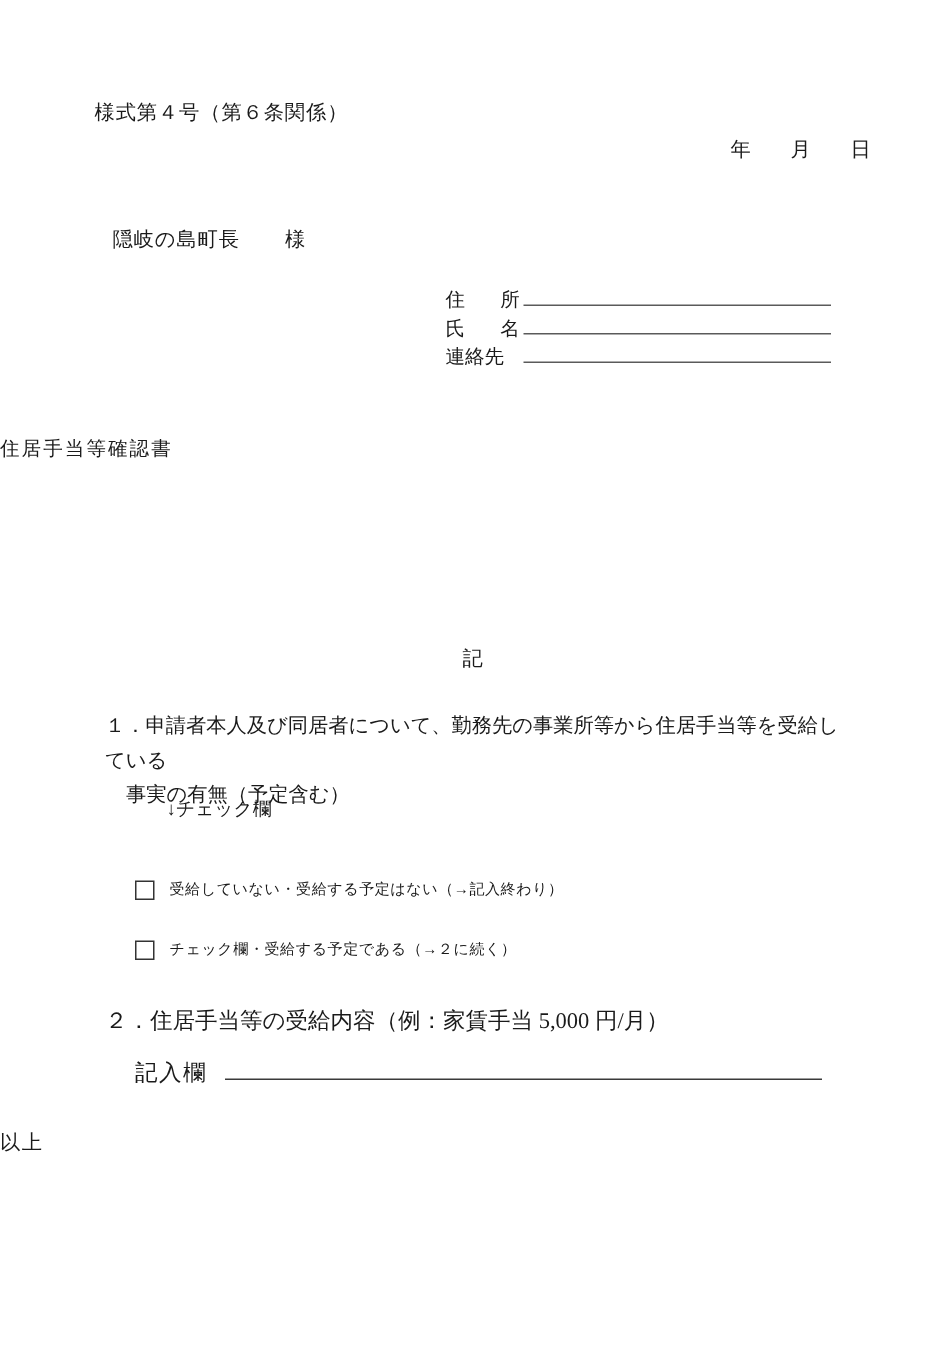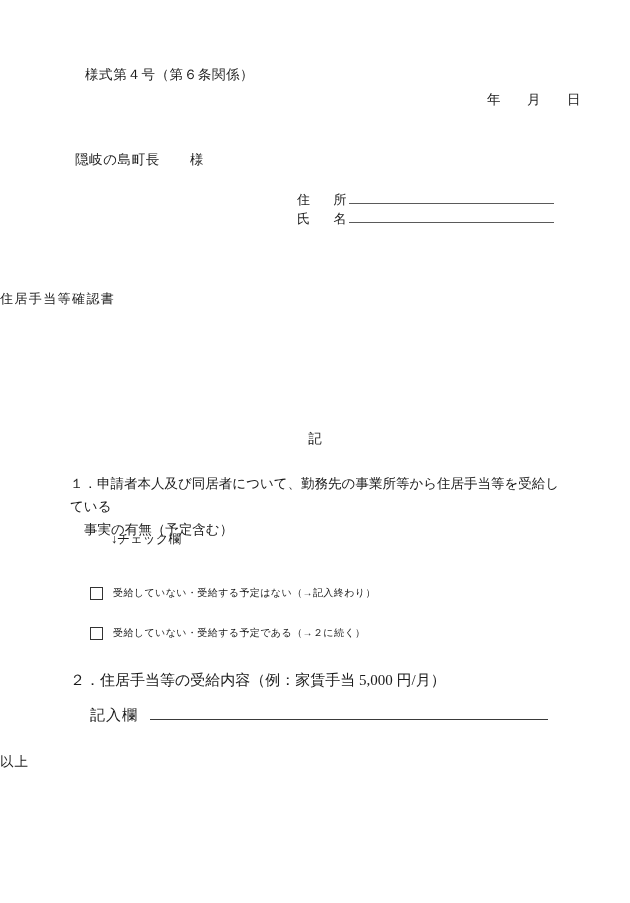--- a/index.html
+++ b/index.html
@@ -17,21 +17,21 @@
     width: 630px;
     height: 903px;
     background: #ffffff;
     overflow: hidden;
     box-sizing: border-box;
   }
   .abs { position: absolute; white-space: nowrap; }
 
   
   .form-no {
-    left: 85px;
+    left: 63px;
     top: 66px;
     font-size: 13.5px;
     letter-spacing: 0.6px;
   }
   .date-line {
     left: 455px;
     top: 91px;
     font-size: 13.5px;
     margin-left: 32px;
   }
@@ -199,20 +199,24 @@
         </span>
       <span class="field-rule"></span>
     </div>
     <div class="field-row">
       <span class="field-label">
           <span>氏</span>
           <span>名</span>
         </span>
       <span class="field-rule"></span>
     </div>
+    <div class="field-row">
+      <span class="field-label wide">連絡先</span>
+      <span class="field-rule"></span>
+    </div>
   </div>
 
   <div class="abs doc-title">住居手当等確認書</div>
 
 
   <div class="abs ki">記</div>
 
   <div class="abs item1">
     <span>１．</span><span>申請者本人及び同居者について、勤務先の事業所等から住居手当等を受給している</span>
     <span class="l2">事実の有無（予定含む）</span>
@@ -220,21 +224,21 @@
 
   <div class="abs check-hint">↓チェック欄</div>
 
   <div class="abs check-row r1">
     <span class="checkbox"></span>
     <span>受給していない・受給する予定はない（→記入終わり）</span>
   </div>
 
   <div class="abs check-row r2">
     <span class="checkbox"></span>
-    <span>受給していない・受給する予定である（→２に続く）</span>
+    <span>チェック欄・受給する予定である（→２に続く）</span>
   </div>
 
   <div class="abs item2">
     <span>２．</span><span>住居手当等の受給内容（例：家賃手当 5,000 円/月）</span>
   </div>
 
   <div class="abs entry-row">
     <span class="entry-label">記入欄</span>
     <span class="entry-rule"></span>
   </div>

